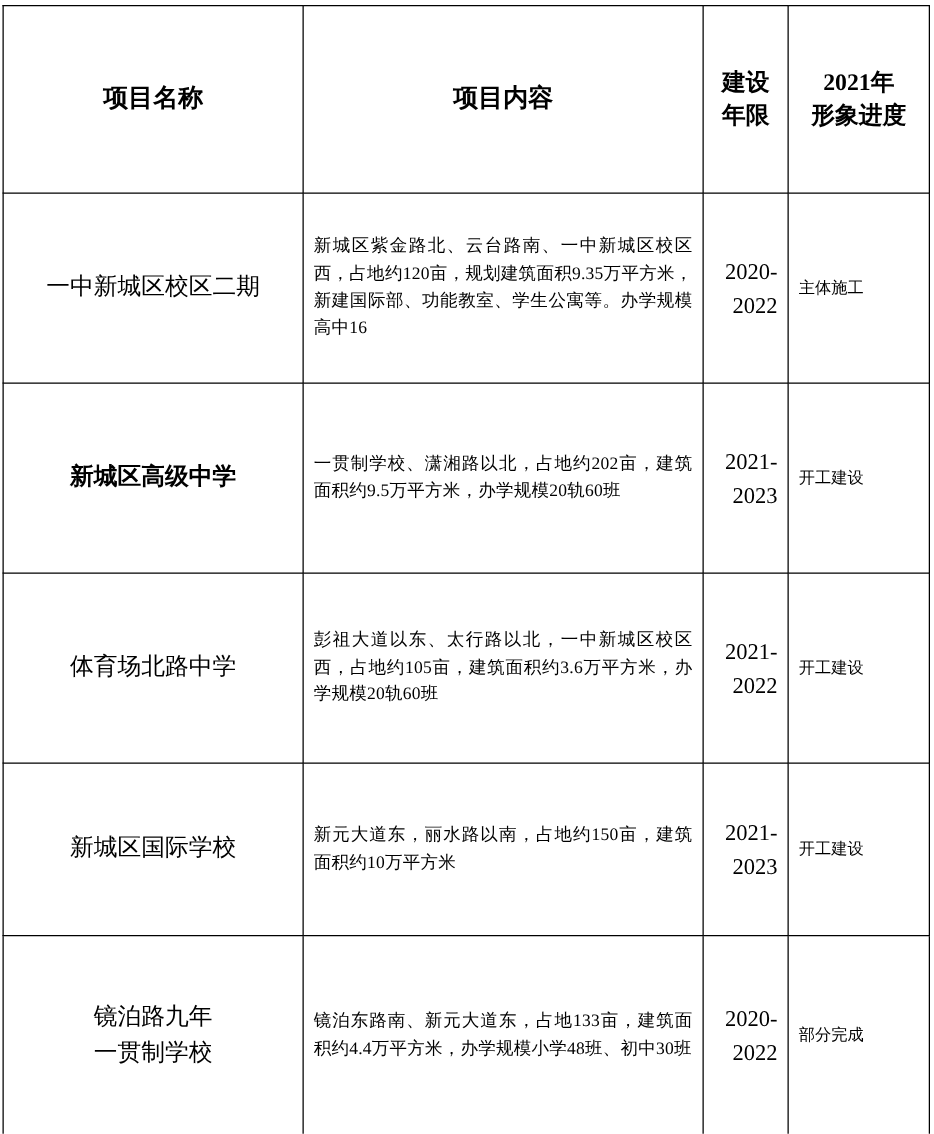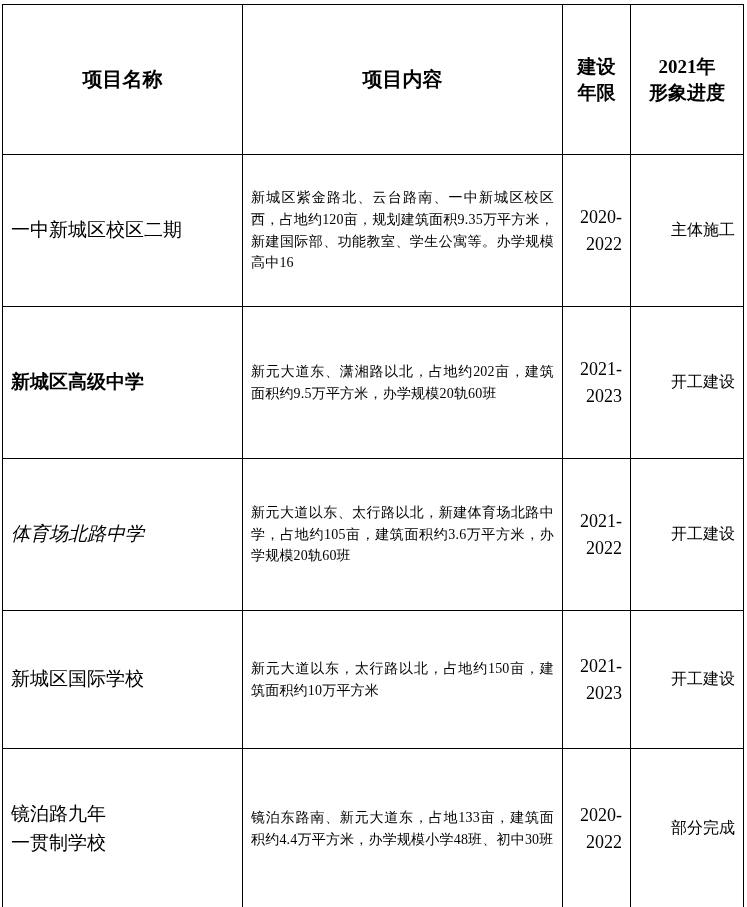--- a/index.html
+++ b/index.html
@@ -43,41 +43,41 @@
     font-weight: bold;
     text-align: center;
     font-size: 20px;
     line-height: 1.35;
     height: 150px;
   }
   thead th.two-line {
     font-size: 19px;
   }
   td.name-cell {
-    text-align: left;
+    text-align: center;
     font-size: 19px;
     line-height: 1.5;
     font-weight: 500;
   }
   td.content-cell {
     text-align: justify;
     text-align-last: left;
     font-size: 14px;
     line-height: 1.55;
     letter-spacing: 0.2px;
   }
   td.years-cell {
     text-align: right;
     font-size: 18px;
     line-height: 1.45;
     white-space: pre-line;
   }
   td.status-cell {
-    text-align: right;
-    font-size: 16px;
+    text-align: left;
+    font-size: 13px;
     line-height: 1.4;
   }
   tbody tr.row-1 td { height: 152px; }
   tbody tr.row-2 td { height: 152px; }
   tbody tr.row-3 td { height: 152px; }
   tbody tr.row-4 td { height: 138px; }
   tbody tr.row-5 td { height: 160px; }
 </style>
 </head>
 <body>
@@ -103,35 +103,35 @@
     <tbody>
       <tr class="row-1">
         <td class="name-cell" style="white-space: pre-line;">一中新城区校区二期</td>
         <td class="content-cell">新城区紫金路北、云台路南、一中新城区校区西，占地约120亩，规划建筑面积9.35万平方米，新建国际部、功能教室、学生公寓等。办学规模高中16</td>
         <td class="years-cell">2020-
 2022</td>
         <td class="status-cell">主体施工</td>
       </tr>
       <tr class="row-2">
         <td class="name-cell" style="white-space: pre-line; font-weight: bold;">新城区高级中学</td>
-        <td class="content-cell">新元大道东、潇湘路以北，占地约202亩，建筑面积约9.5万平方米，办学规模20轨60班</td>
+        <td class="content-cell">一贯制学校、潇湘路以北，占地约202亩，建筑面积约9.5万平方米，办学规模20轨60班</td>
         <td class="years-cell">2021-
 2023</td>
         <td class="status-cell">开工建设</td>
       </tr>
       <tr class="row-3">
-        <td class="name-cell" style="white-space: pre-line; font-style: italic;">体育场北路中学</td>
-        <td class="content-cell">新元大道以东、太行路以北，新建体育场北路中学，占地约105亩，建筑面积约3.6万平方米，办学规模20轨60班</td>
+        <td class="name-cell" style="white-space: pre-line;">体育场北路中学</td>
+        <td class="content-cell">彭祖大道以东、太行路以北，一中新城区校区西，占地约105亩，建筑面积约3.6万平方米，办学规模20轨60班</td>
         <td class="years-cell">2021-
 2022</td>
         <td class="status-cell">开工建设</td>
       </tr>
       <tr class="row-4">
         <td class="name-cell" style="white-space: pre-line;">新城区国际学校</td>
-        <td class="content-cell">新元大道以东，太行路以北，占地约150亩，建筑面积约10万平方米</td>
+        <td class="content-cell">新元大道东，丽水路以南，占地约150亩，建筑面积约10万平方米</td>
         <td class="years-cell">2021-
 2023</td>
         <td class="status-cell">开工建设</td>
       </tr>
       <tr class="row-5">
         <td class="name-cell" style="white-space: pre-line;">镜泊路九年
 一贯制学校</td>
         <td class="content-cell">镜泊东路南、新元大道东，占地133亩，建筑面积约4.4万平方米，办学规模小学48班、初中30班</td>
         <td class="years-cell">2020-
 2022</td>

